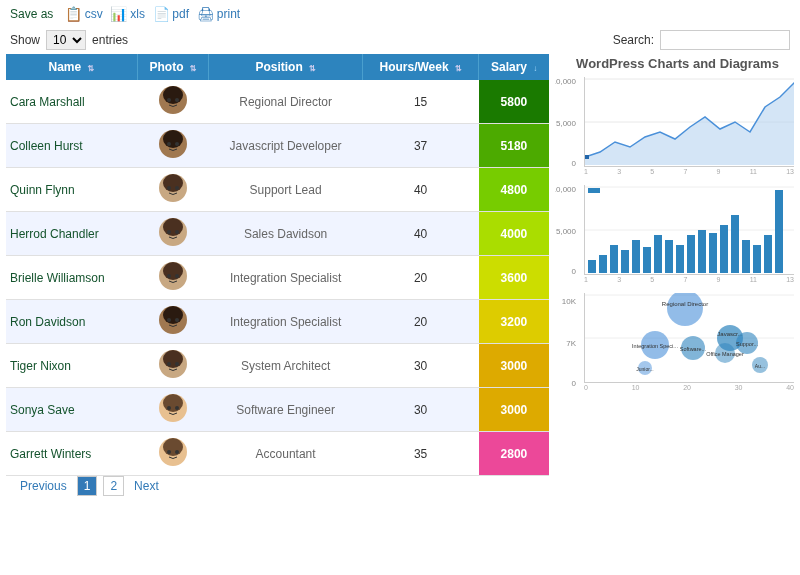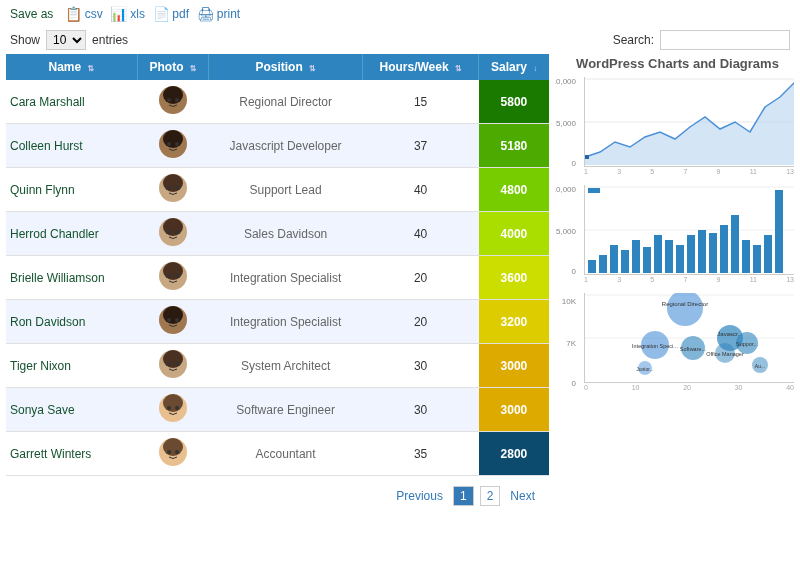--- a/index.html
+++ b/index.html
@@ -20,21 +20,21 @@
     thead th { padding: 6px 4px; text-align: center; font-weight: bold; font-size: 12px; border-right: 1px solid #4a9fce; position: relative; cursor: pointer; }
     thead th:last-child { border-right: none; }
     .sort-arrows { font-size: 8px; margin-left: 3px; color: #cce; }
 
     tbody tr { background: #fff; }
     tbody tr:nth-child(even) { background: #f0f4ff; }
     tbody td { padding: 5px 4px; text-align: center; border-bottom: 1px solid #e0e0e0; }
     tbody td.name { text-align: left; color: #14532d; cursor: pointer; }
     tbody td.position { color: #666; }
 
-    .pagination { display: flex; align-items: center; justify-content: flex-end; padding: 0 10px; gap: 6px; font-size: 12px; margin-top: 10px; }
+    .pagination { display: flex; align-items: center; padding: 0 10px; gap: 6px; font-size: 12px; }
     .page-btn { color: #337ab7; text-decoration: none; padding: 2px 4px; cursor: pointer; }
     .page-num { padding: 2px 6px; border: 1px solid #ccc; background: #337ab7; color: #fff; font-size: 12px; }
     .page-num-inactive { padding: 2px 6px; border: 1px solid #ccc; background: #fff; color: #337ab7; font-size: 12px; cursor: pointer; }
 
     
     .chart-title { font-size: 13px; font-weight: bold; color: #555; text-align: center; margin-bottom: 6px; margin-top: 2px; }
     .chart-container { margin-bottom: 10px; }
     .y-axis { width: 28px; text-align: right; padding-right: 4px; position: relative; height: 90px; }
     .y-tick { position: absolute; right: 8px; font-size: 8px; color: #888; }
   </style>
@@ -201,21 +201,21 @@
       <td class="name">Garrett Winters</td>
       <td><svg width="30" height="30" viewBox="0 0 30 30">
       <circle cx="15" cy="15" r="14" fill="#e8c090"></circle>
       <ellipse cx="15" cy="10" rx="10" ry="9" fill="#6a4a30"></ellipse>
       <circle cx="11" cy="15" r="2" fill="#333"></circle>
       <circle cx="19" cy="15" r="2" fill="#333"></circle>
       <path d="M11 20 Q15 23 19 20" stroke="#333" stroke-width="1" fill="none"></path>
     </svg></td>
       <td class="position">Accountant</td>
       <td>35</td>
-      <td style="background:#0c4a6e; color:#fff; font-weight:bold;">2800</td>
+      <td style="background:#ec4899; color:#fff; font-weight:bold;">2800</td>
     </tr>
           </tbody>
         <tfoot>
           <tr>
             <td></td>
               <td></td>
               <td></td>
               <td></td>
               <td></td>
           </tr>

